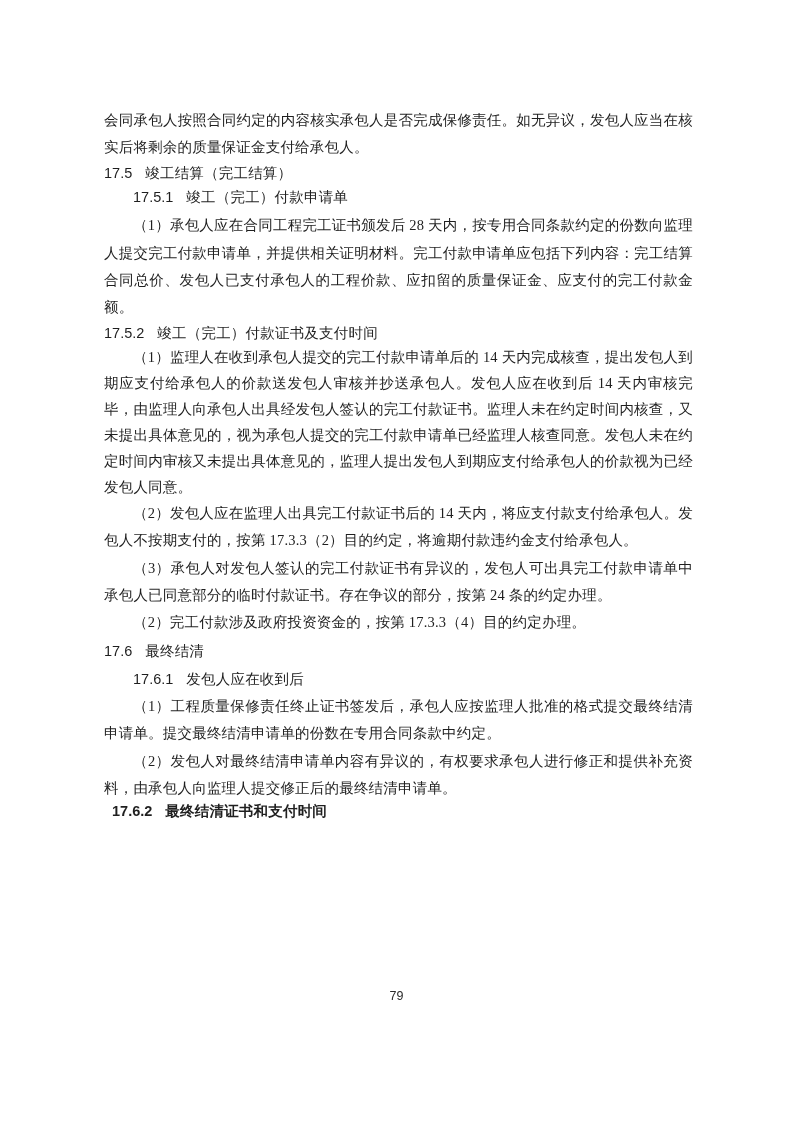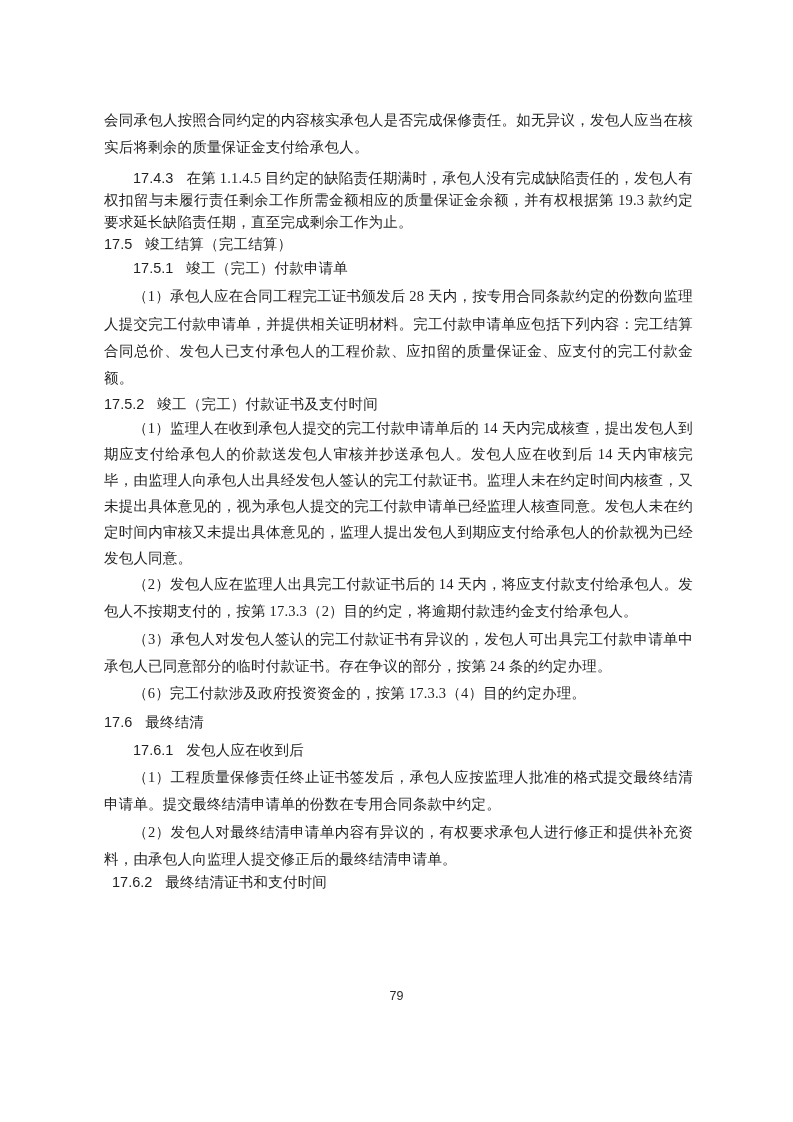--- a/index.html
+++ b/index.html
@@ -31,21 +31,21 @@
   .lh-tight { line-height: 22px;   }
   .lh-23    { line-height: 23px;   }
   .lh-24    { line-height: 24px;   }
   .lh-28    { line-height: 28px;   }
   
   .ind-2  { text-indent: 29px; }
   .ind-05 { text-indent: 8px;  }
   
   .sp5  { margin-top: 5px; }
   .sp1  { margin-top: 1px; }
-  .tuck { margin-top: -4px; }
+  .tuck { margin-top: -4px; font-weight: bold; }
   
   .num {
     font-family: "Liberation Sans", sans-serif;
     margin-right: 13px;
     letter-spacing: 0;
   }
   .footer {
     position: absolute;
     left: 0;
     top: 986px;
@@ -59,38 +59,37 @@
   }
 </style>
 </head>
 <body>
 
 <div class="page">
   <div class="content">
 
     <p class="p lh-wide">会同承包人按照合同约定的内容核实承包人是否完成保修责任。如无异议，发包人应当在核实后将剩余的质量保证金支付给承包人。</p>
 
-    <p class="p lh-tight ind-2 sp5"><span class="num">17.4.3</span><span>在第 1.1.4.5 目约定的缺陷责任期满时，承包人没有完成缺陷责任的，发包人有权扣留与未履行责任剩余工作所需金额相应的质量保证金余额，并有权根据第 19.3 款约定要求延长缺陷责任期，直至完成剩余工作为止。</span></p>
 
     <p class="p lh-tight"><span class="num">17.5</span><span>竣工结算（完工结算）</span></p>
 
     <p class="p lh-wide ind-2"><span class="num">17.5.1</span><span>竣工（完工）付款申请单</span></p>
 
     <p class="p lh-wide ind-2 sp1">（1）承包人应在合同工程完工证书颁发后 28 天内，按专用合同条款约定的份数向监理人提交完工付款申请单，并提供相关证明材料。完工付款申请单应包括下列内容：完工结算合同总价、发包人已支付承包人的工程价款、应扣留的质量保证金、应支付的完工付款金额。</p>
 
 
     <p class="p lh-tight"><span class="num">17.5.2</span><span>竣工（完工）付款证书及支付时间</span></p>
 
     <p class="p lh-mid ind-2">（1）监理人在收到承包人提交的完工付款申请单后的 14 天内完成核查，提出发包人到期应支付给承包人的价款送发包人审核并抄送承包人。发包人应在收到后 14 天内审核完毕，由监理人向承包人出具经发包人签认的完工付款证书。监理人未在约定时间内核查，又未提出具体意见的，视为承包人提交的完工付款申请单已经监理人核查同意。发包人未在约定时间内审核又未提出具体意见的，监理人提出发包人到期应支付给承包人的价款视为已经发包人同意。</p>
 
     <p class="p lh-wide ind-2">（2）发包人应在监理人出具完工付款证书后的 14 天内，将应支付款支付给承包人。发包人不按期支付的，按第 17.3.3（2）目的约定，将逾期付款违约金支付给承包人。</p>
 
     <p class="p lh-wide ind-2">（3）承包人对发包人签认的完工付款证书有异议的，发包人可出具完工付款申请单中承包人已同意部分的临时付款证书。存在争议的部分，按第 24 条的约定办理。</p>
 
-    <p class="p lh-wide ind-2">（6）完工付款涉及政府投资资金的，按第 17.3.3（4）目的约定办理。</p>
+    <p class="p lh-wide ind-2">（2）完工付款涉及政府投资资金的，按第 17.3.3（4）目的约定办理。</p>
 
     <p class="p lh-28"><span class="num">17.6</span><span>最终结清</span></p>
 
     <p class="p lh-28 ind-2"><span class="num">17.6.1</span><span>发包人应在收到后</span></p>
 
     <p class="p lh-wide ind-2">（1）工程质量保修责任终止证书签发后，承包人应按监理人批准的格式提交最终结清申请单。提交最终结清申请单的份数在专用合同条款中约定。</p>
 
     <p class="p lh-wide ind-2">（2）发包人对最终结清申请单内容有异议的，有权要求承包人进行修正和提供补充资料，由承包人向监理人提交修正后的最终结清申请单。</p>
 
     <p class="p lh-24 ind-05 tuck"><span class="num">17.6.2</span><span>最终结清证书和支付时间</span></p>

